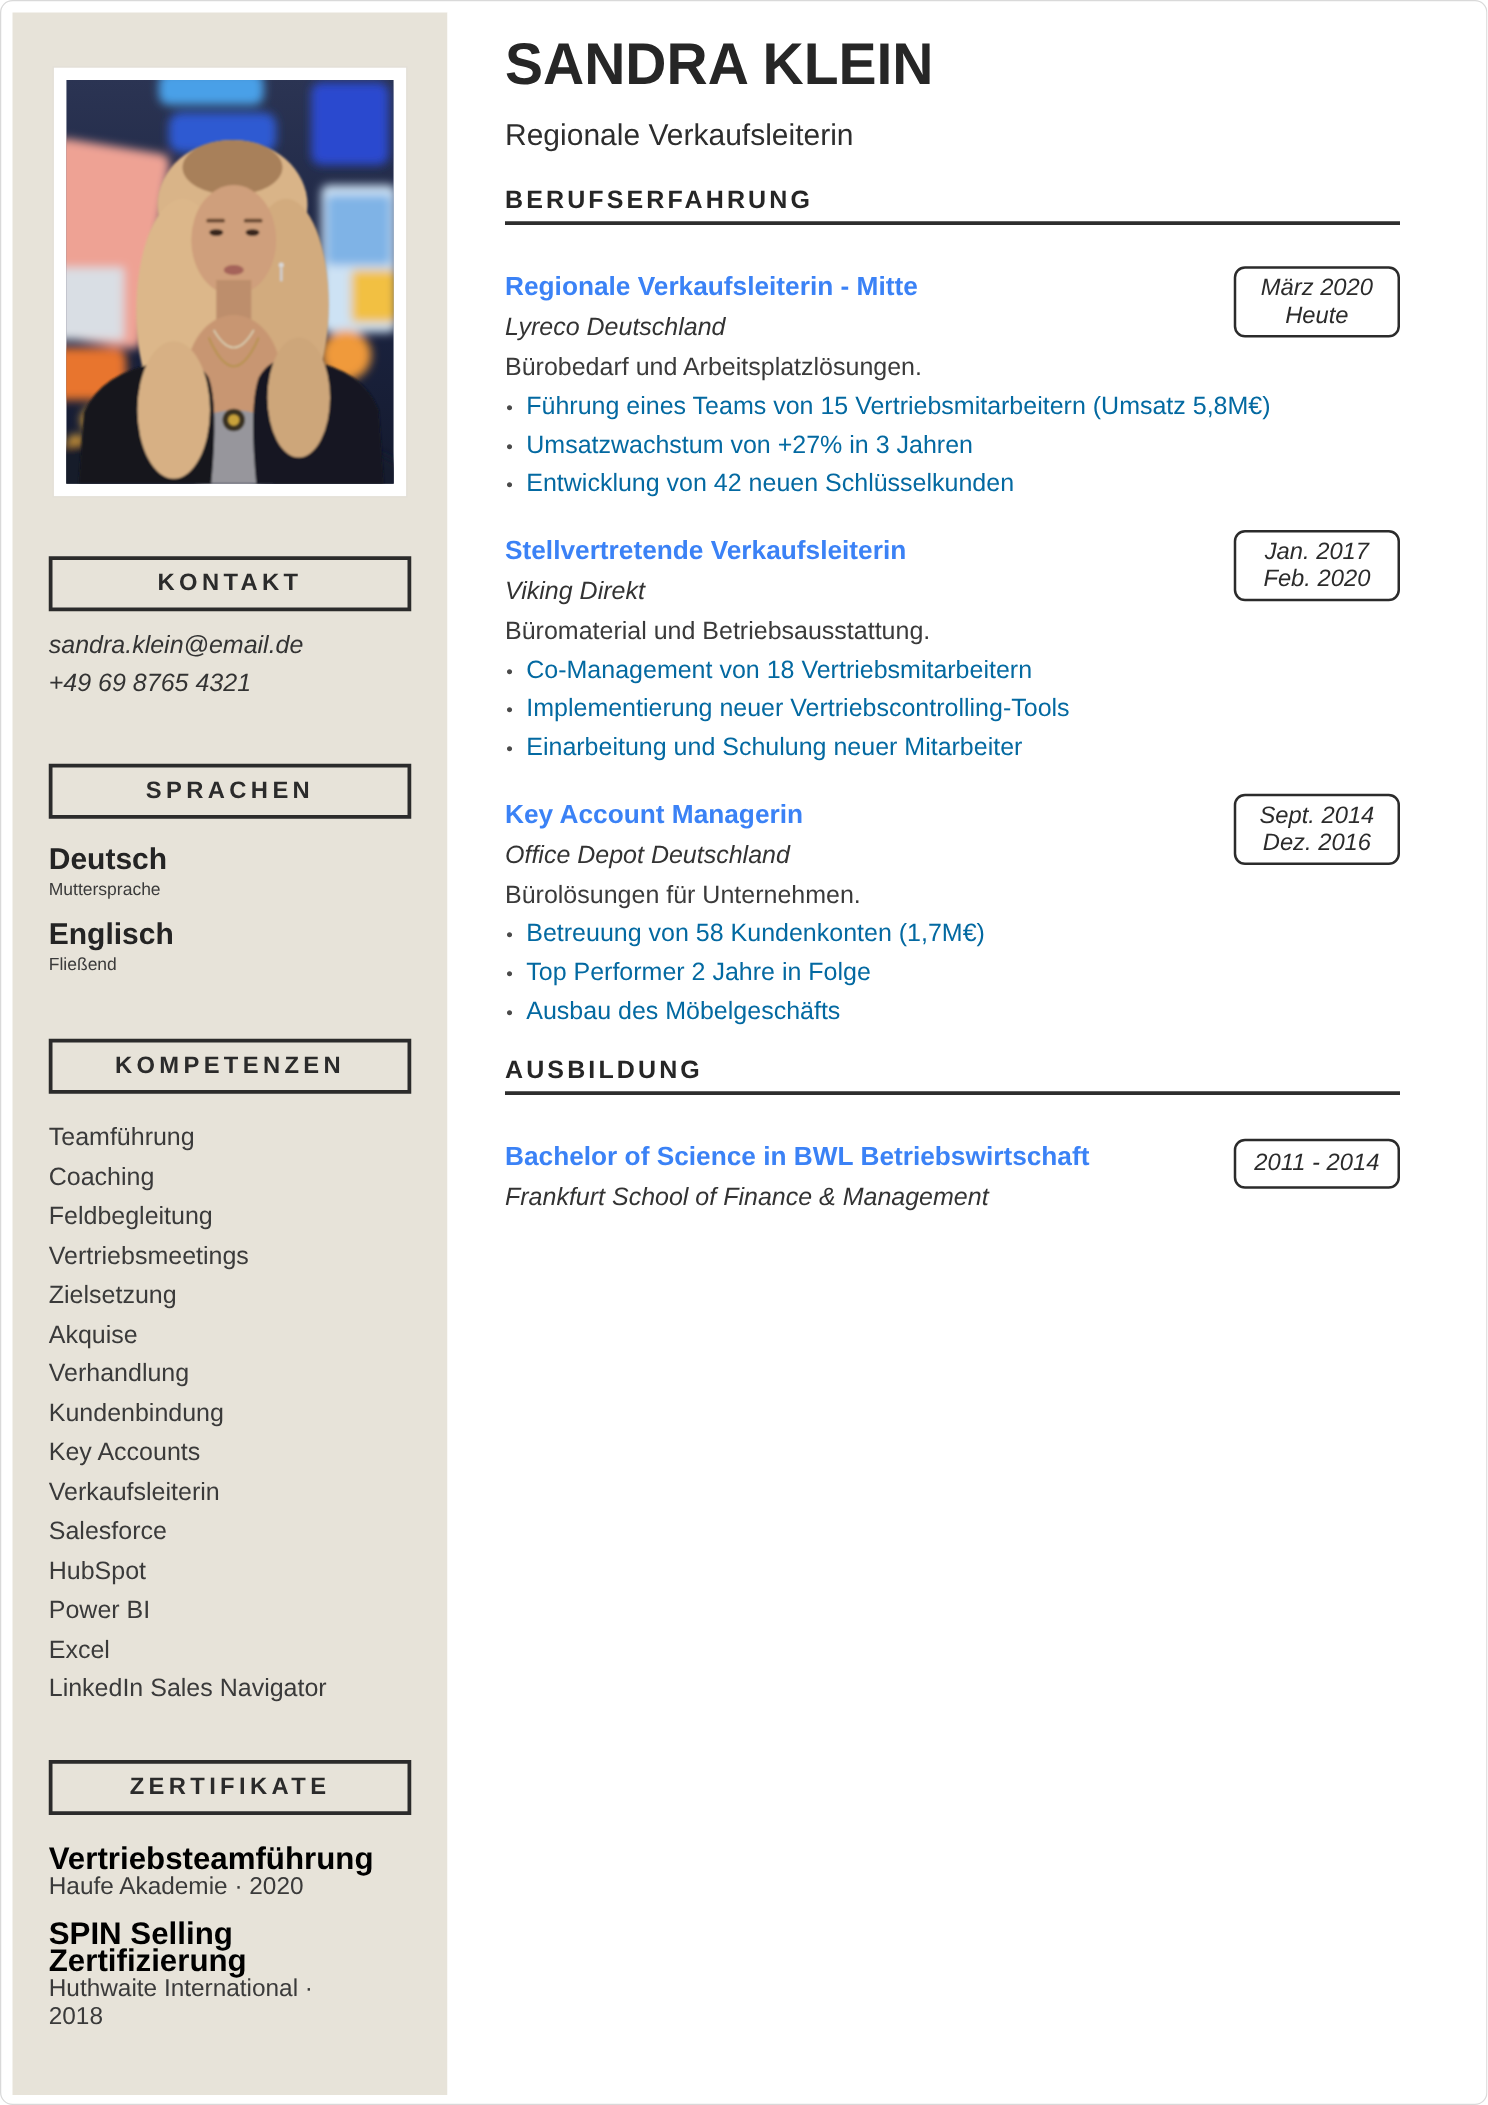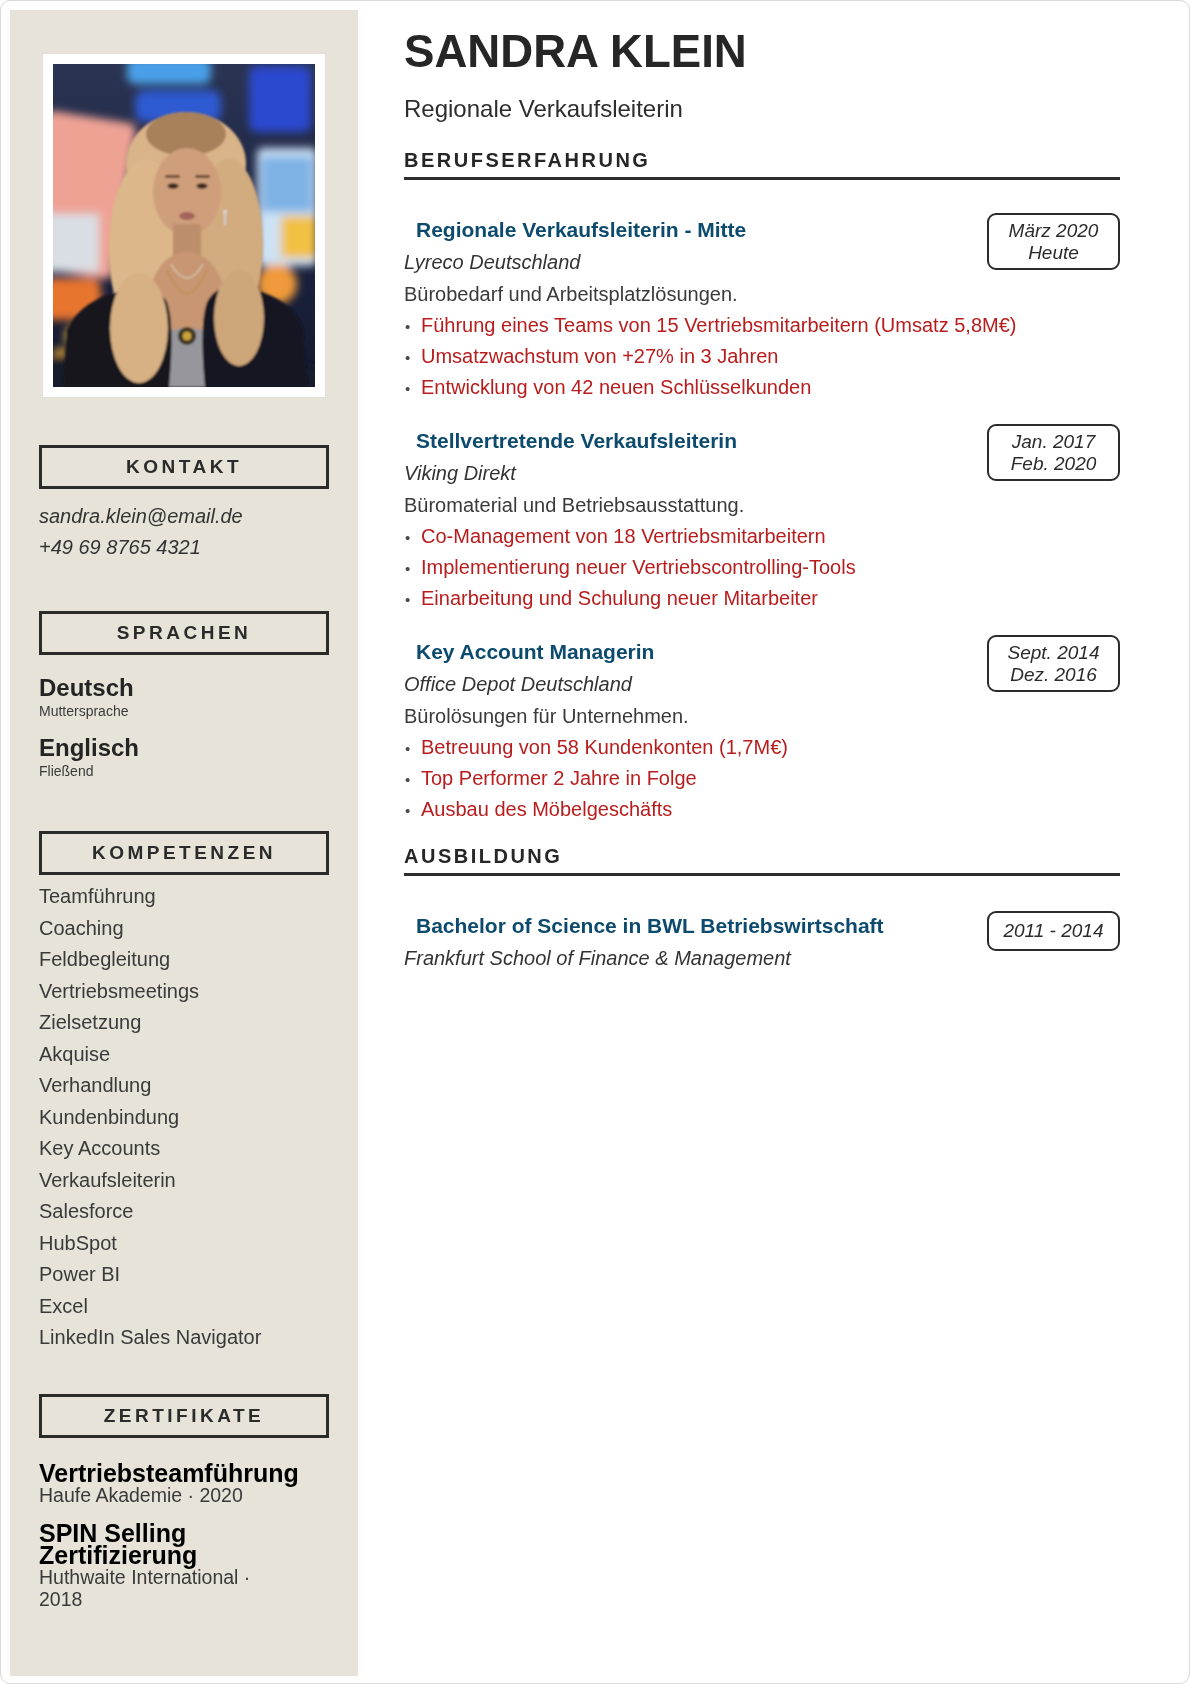--- a/index.html
+++ b/index.html
@@ -22,21 +22,21 @@
                  font-weight:bold; font-size:19px; letter-spacing:3.5px;
                  color:#2b2b2b; }
   .side-body { padding-top:12px; }
   .side-line { font-size:20px; line-height:31px; color:#333333;font-style:italic; }
 
   .lang { margin-top:14px; }
   .lang:first-child { margin-top:10px; }
   .lang-name { font-weight:bold; font-size:24px; line-height:22px; color:#242424; }
   .lang-level { font-size:14px; line-height:24px; color:#3a3a3a; }
 
-  .skills { list-style:none; padding-top:6px; }
+  .skills { list-style:none; padding-top:20px; }
   .skills li { font-size:20px; line-height:31.5px; color:#3a3a3a; }
 
   .cert { margin-top:16px; }
   .cert:first-child { margin-top:12px; }
   .cert-name { font-weight:bold; font-size:25px; line-height:22px; color:#000000; width:250px; }
   .cert-issuer { font-size:19.5px; line-height:22px; color:#3a3a3a; width:250px; }
 
   
   .main { position:absolute; left:357px; top:9px; width:824px; height:1666px;
           background:#ffffff; padding:13px 62px 0 46px; }
@@ -45,24 +45,24 @@
             transform:scaleX(0.97); transform-origin:left; white-space:nowrap; }
   .role { font-size:24px; color:#2d2d2d; margin-top:16px; line-height:29px; }
 
   .section-title { font-size:20px; font-weight:bold; letter-spacing:2.5px;
                    color:#262626; margin-top:26px; padding-bottom:6px;
                    border-bottom:3px solid #2e2e2e; line-height:22px; }
   .section-title.second { margin-top:24px; }
 
   .job { position:relative; margin-top:30px; }
   .section-title + .job { margin-top:38px; }
-  .job-title { font-size:21px; font-weight:bold; color:#0c4a6e; line-height:24px;margin-left:12px; }
+  .job-title { font-size:21px; font-weight:bold; color:#3b82f6; line-height:24px; }
   .job-company { font-size:20px; font-style:italic; color:#333333; margin-top:8px; line-height:24px; }
   .job-summary { font-size:20px; color:#3a3a3a; margin-top:8px; line-height:24px; }
-  .bullet { font-size:20px; color:#b91c1c; margin-top:8px; line-height:23px;
+  .bullet { font-size:20px; color:#0369a1; margin-top:8px; line-height:23px;
             padding-left:17px; position:relative; white-space:nowrap; }
   .bullet::before { content:"•"; position:absolute; left:1px; top:1px; font-size:15px; color:#4a4a4a; }
 
   .date-box { position:absolute; right:0; top:-5px; width:133px; border:2.5px solid #2b2b2b;
               border-radius:9px; padding:5px 6px; text-align:center; font-style:italic;
               font-size:19px; line-height:21.5px; color:#2b2b2b; background:#ffffff; }
   .date-box.single { padding:7px 6px; top:-3px; }
 </style>
 </head>
 <body>

